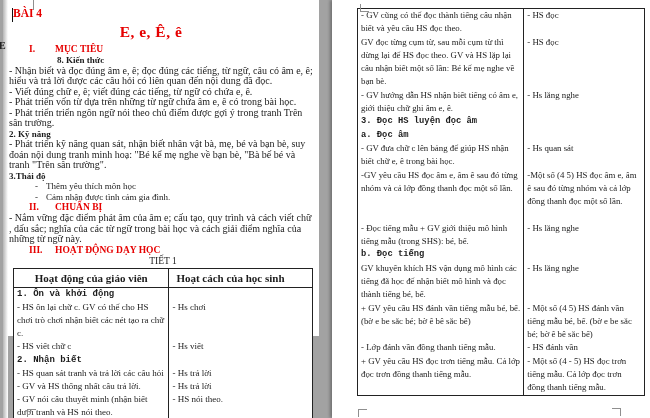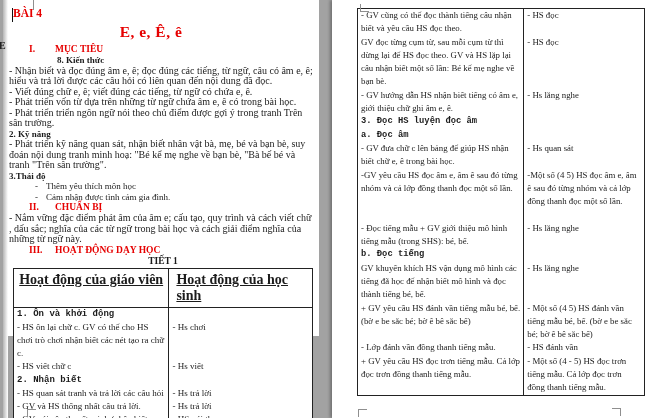--- a/index.html
+++ b/index.html
@@ -16,27 +16,27 @@
   .red{color:#e60000;}
   .bold{font-weight:bold;font-family:Liberation Mono, monospace;}
   .lesson-label{font-size:11.5px;font-weight:bold;margin:2px 0 4px 4px;}
   .doc-title{font-size:15.5px;font-weight:bold;text-align:center;width:284px;letter-spacing:.5px;margin-bottom:3px;}
   .roman-head{display:flex;font-size:9.5px;font-weight:bold;line-height:11px;margin-left:20px;}
   .roman-head .numeral{width:26px;flex:none;}
   .sub-head{font-weight:bold;font-size:9px;line-height:10.5px;margin-left:48px;}
   .line{font-size:10px;line-height:10.5px;}
   .bullets .bullet{display:flex;margin-left:26px;font-size:9px;line-height:10.5px;}
   .bullet .dash{width:11px;flex:none;}
-  .tiet{font-weight:bold;font-size:9.5px;line-height:11px;text-align:center;width:300px;margin:0 0 1px 4px;}
+  .tiet{font-weight:normal;font-size:9.5px;line-height:11px;text-align:center;width:300px;margin:0 0 1px 4px;}
   table.act{border-collapse:collapse;table-layout:fixed;background:#fff;}
   table.act td,table.act th{border-left:1px solid #222;border-right:1px solid #222;
       vertical-align:top;word-wrap:break-word;}
   table.act{border:1px solid #222;}
   .t-left{width:300px;margin-left:4px;}
-  .t-left th{font-size:14px;padding:3px 2px;border-bottom:1px solid #222;text-decoration:underline;}
+  .t-left th{font-size:11px;padding:3px 2px;border-bottom:1px solid #222;}
   .t-left th.gv-h{width:50.3%;text-align:center;}
   .t-left th.hs-h{text-align:left;padding-left:7px;}
   .t-left td{font-size:9px;line-height:13.2px;padding:0 3px;}
   .t-right{width:288px;margin:8px 0 0 25px;}
   .t-right td{font-size:8.8px;line-height:13.3px;padding:0 3px;}
   .t-right td.gv{width:55.5%;}
   td.gv{border-right:1px solid #222;}
   td:empty::after{content:"\00a0";}
   .corner{position:absolute;width:8px;height:7px;border-color:#8f8f8f;border-style:solid;border-width:0;}
   .c-tl{border-top-width:1px;border-left-width:1px;}
@@ -105,21 +105,21 @@
         <span class="numeral">III.</span>
         <span>HOẠT ĐỘNG DẠY HỌC</span>
       </div>
 
       <div class="tiet">TIẾT 1</div>
 
       <table class="act t-left">
         <thead>
           <tr>
             <th class="gv-h">Hoạt động của giáo viên</th>
-            <th class="hs-h">Hoạt động của học sinh</th>
+            <th class="hs-h">Hoạt cách của học sinh</th>
           </tr>
         </thead>
         <tbody>
 
             <tr>
               <td class="gv bold">1. Ôn và khởi động</td>
               <td class="hs"></td>
             </tr>
 
             <tr>

